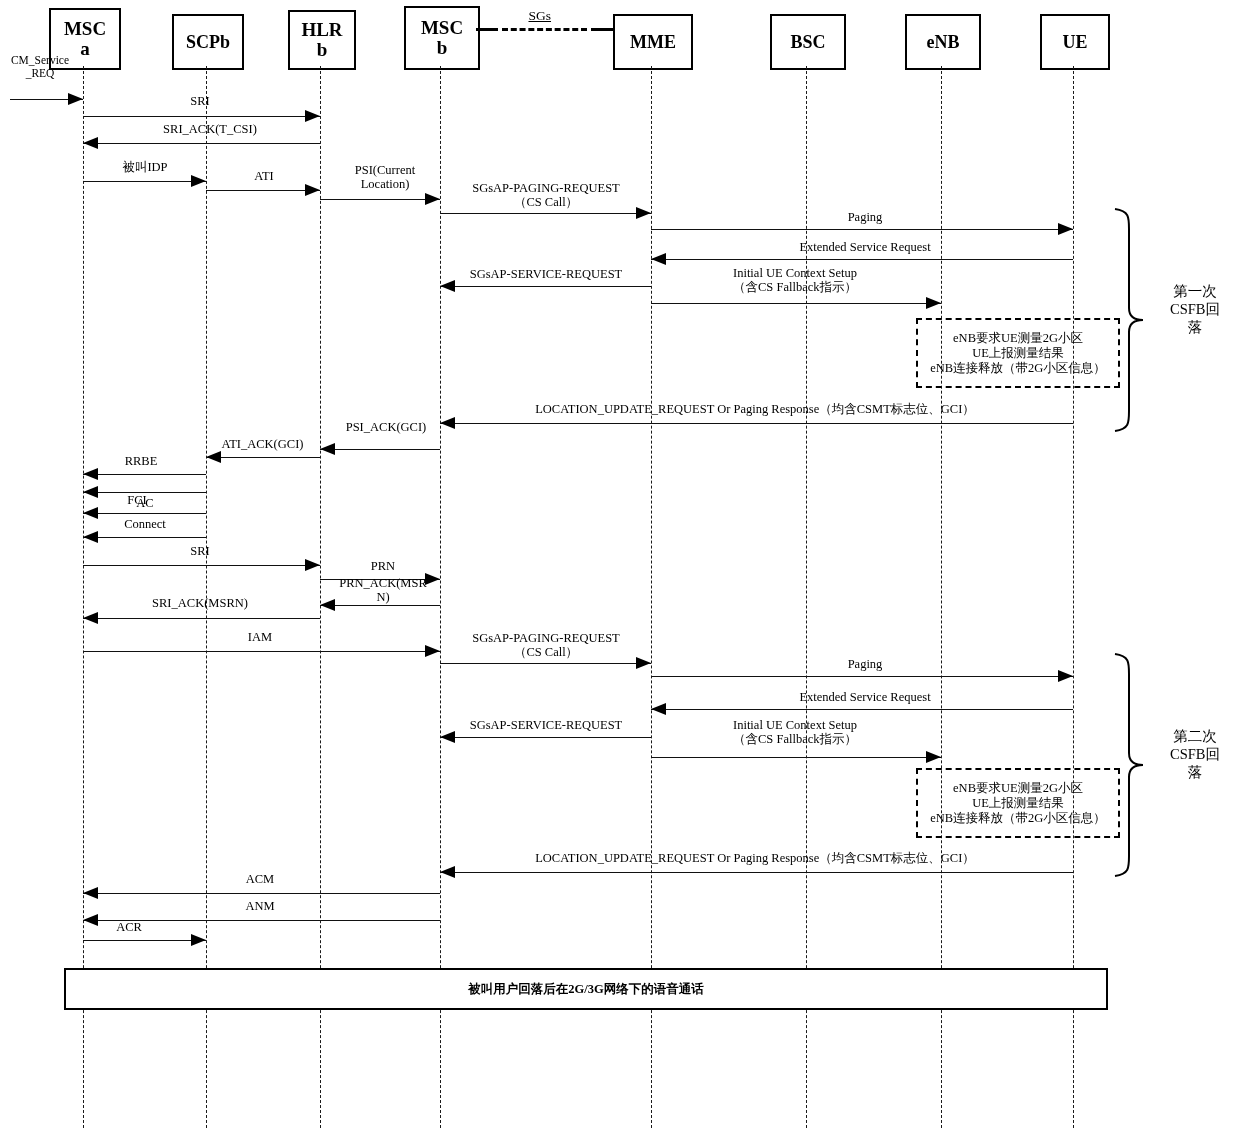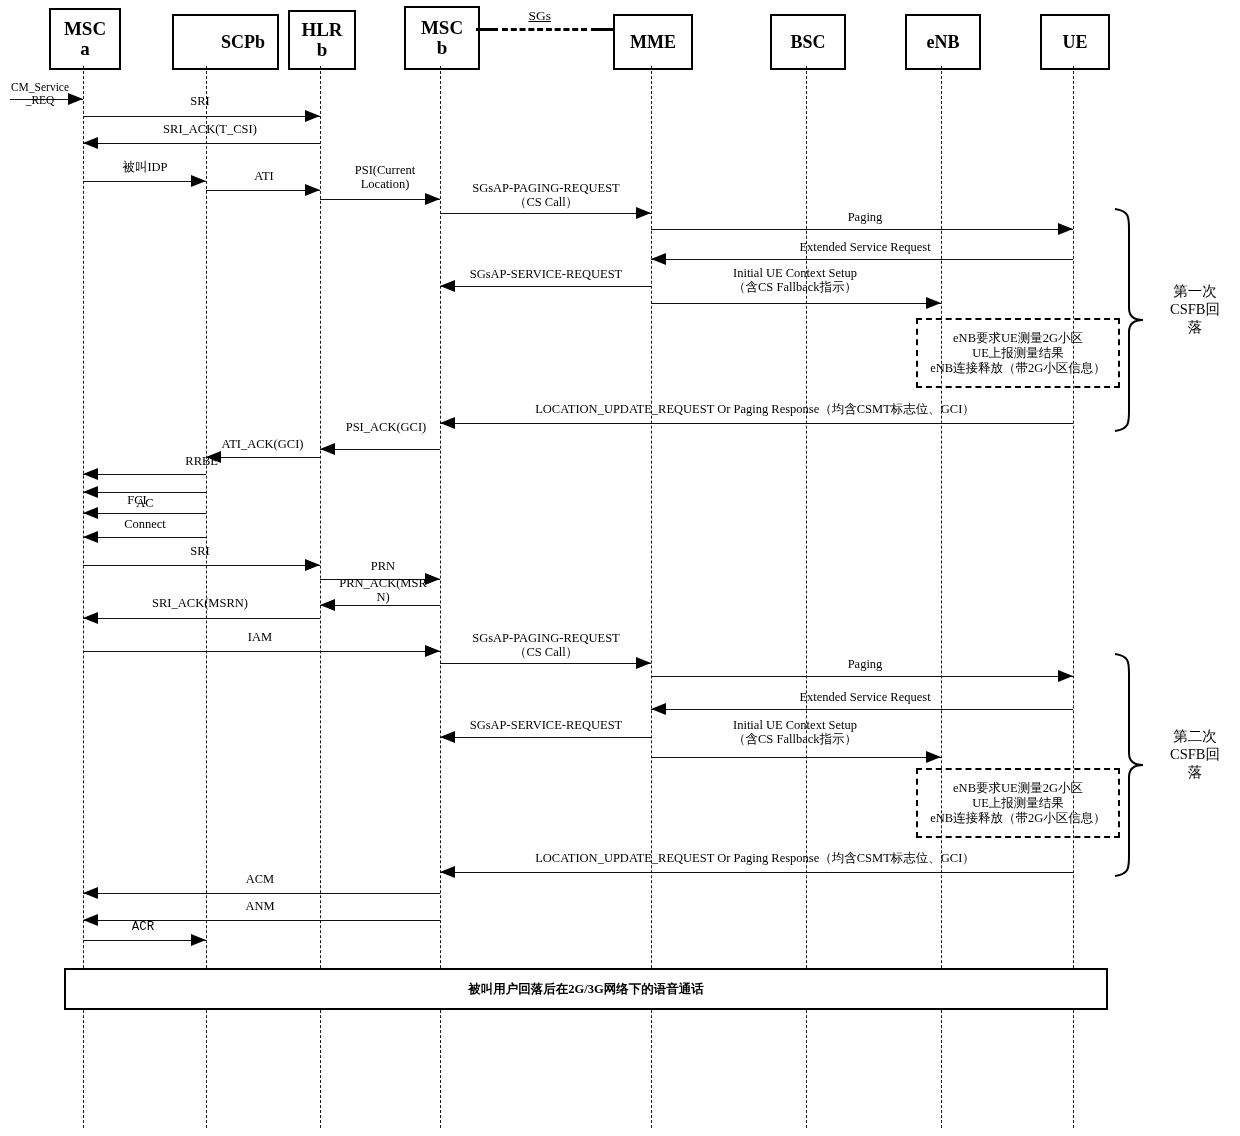--- a/index.html
+++ b/index.html
@@ -66,21 +66,21 @@
 </head>
 <body>
 
 <div id="canvas">
 
   <div id="nodes-layer">
       <div class="node-box" style="left: 49px; top: 8px; width: 68px; height: 58px; font-size: 19px;">
         <span class="l1">MSC</span>
         <span class="l2">a</span>
       </div>
-      <div class="node-box" style="left: 172px; top: 14px; width: 68px; height: 52px; font-size: 18px; padding-left: 35px;">
+      <div class="node-box" style="left: 172px; top: 14px; width: 68px; height: 52px; font-size: 18px;">
         <span class="l1">SCPb</span>
       </div>
       <div class="node-box" style="left: 288px; top: 10px; width: 64px; height: 56px; font-size: 19px;">
         <span class="l1">HLR</span>
         <span class="l2">b</span>
       </div>
       <div class="node-box" style="left: 404px; top: 6px; width: 72px; height: 60px; font-size: 19px;">
         <span class="l1">MSC</span>
         <span class="l2">b</span>
       </div>
@@ -112,21 +112,21 @@
   <div id="sgs-layer">
       <div class="sgs-line" style="left: 476px; top: 28px; width: 22px;"></div>
       <div class="sgs-dash" style="left: 502px; top: 28px; width: 85px;"></div>
       <div class="sgs-line" style="left: 591px; top: 28px; width: 22px;"></div>
       <div class="sgs-label" style="left: 528.5px; top: 8px; text-decoration: underline;">SGs</div>
     </div>
 
   <div id="external-layer">
       <div class="msg" style="left: 10px; top: 99px; width: 73px;"></div>
       <div class="arrowhead right" style="left: 68px; top: 93px;"></div>
-      <div class="msg-label small" style="left: 0px; top: 81px; width: 80px;">CM_Service
+      <div class="msg-label small" style="left: 0px; top: 54px; width: 80px;">CM_Service
 _REQ</div>
     </div>
 
   <div id="messages-layer">
       <div class="msg" style="left: 83px; top: 116px; width: 237px;"></div>
       <div class="arrowhead right" style="top: 110px; left: 305px;"></div>
       <div class="msg-label" style="left: 120px; top: 94px; width: 160px;">SRI</div>
       <div class="msg" style="left: 83px; top: 143px; width: 237px;"></div>
       <div class="arrowhead left" style="top: 137px; left: 83px;"></div>
       <div class="msg-label" style="left: 120px; top: 122px; width: 180px;">SRI_ACK(T_CSI)</div>
@@ -161,21 +161,21 @@
       <div class="arrowhead left" style="top: 417px; left: 440px;"></div>
       <div class="msg-label" style="left: 440px; top: 402px; width: 630px;">LOCATION_UPDATE_REQUEST Or Paging Response（均含CSMT标志位、GCI）</div>
       <div class="msg" style="left: 320px; top: 449px; width: 120px;"></div>
       <div class="arrowhead left" style="top: 443px; left: 320px;"></div>
       <div class="msg-label" style="left: 326px; top: 420px; width: 120px;">PSI_ACK(GCI)</div>
       <div class="msg" style="left: 206px; top: 457px; width: 114px;"></div>
       <div class="arrowhead left" style="top: 451px; left: 206px;"></div>
       <div class="msg-label" style="left: 195px; top: 437px; width: 135px;">ATI_ACK(GCI)</div>
       <div class="msg" style="left: 83px; top: 474px; width: 123px;"></div>
       <div class="arrowhead left" style="top: 468px; left: 83px;"></div>
-      <div class="msg-label" style="left: 96px; top: 454px; width: 122px; text-align: right;">RRBE</div>
+      <div class="msg-label" style="left: 80px; top: 454px; width: 122px;">RRBE</div>
       <div class="msg" style="left: 83px; top: 492px; width: 123px;"></div>
       <div class="arrowhead left" style="top: 486px; left: 83px;"></div>
       <div class="msg-label" style="left: 84px; top: 496px; width: 122px;">AC</div>
       <div class="msg" style="left: 83px; top: 513px; width: 123px;"></div>
       <div class="arrowhead left" style="top: 507px; left: 83px;"></div>
       <div class="msg-label" style="left: 76px; top: 493px; width: 122px;">FCI</div>
       <div class="msg" style="left: 83px; top: 537px; width: 123px;"></div>
       <div class="arrowhead left" style="top: 531px; left: 83px;"></div>
       <div class="msg-label" style="left: 84px; top: 517px; width: 122px;">Connect</div>
       <div class="msg" style="left: 83px; top: 565px; width: 237px;"></div>
@@ -215,21 +215,21 @@
       <div class="arrowhead left" style="top: 866px; left: 440px;"></div>
       <div class="msg-label" style="left: 440px; top: 851px; width: 630px;">LOCATION_UPDATE_REQUEST Or Paging Response（均含CSMT标志位、GCI）</div>
       <div class="msg" style="left: 83px; top: 893px; width: 357px;"></div>
       <div class="arrowhead left" style="top: 887px; left: 83px;"></div>
       <div class="msg-label" style="left: 160px; top: 872px; width: 200px;">ACM</div>
       <div class="msg" style="left: 83px; top: 920px; width: 357px;"></div>
       <div class="arrowhead left" style="top: 914px; left: 83px;"></div>
       <div class="msg-label" style="left: 160px; top: 899px; width: 200px;">ANM</div>
       <div class="msg" style="left: 83px; top: 940px; width: 123px;"></div>
       <div class="arrowhead right" style="top: 934px; left: 191px;"></div>
-      <div class="msg-label" style="left: 82px; top: 920px; width: 122px; font-family: Liberation Mono, monospace;">ACR</div>
+      <div class="msg-label" style="left: 68px; top: 920px; width: 122px;">ACR</div>
     </div>
 
   <div id="notes-layer">
       <div class="note-box" style="left: 916px; top: 318px; width: 200px; height: 66px;">
         <div class="note-text">eNB要求UE测量2G小区
 UE上报测量结果
 eNB连接释放（带2G小区信息）</div>
       </div>
       <div class="note-box" style="left: 916px; top: 768px; width: 200px; height: 66px;">
         <div class="note-text">eNB要求UE测量2G小区

